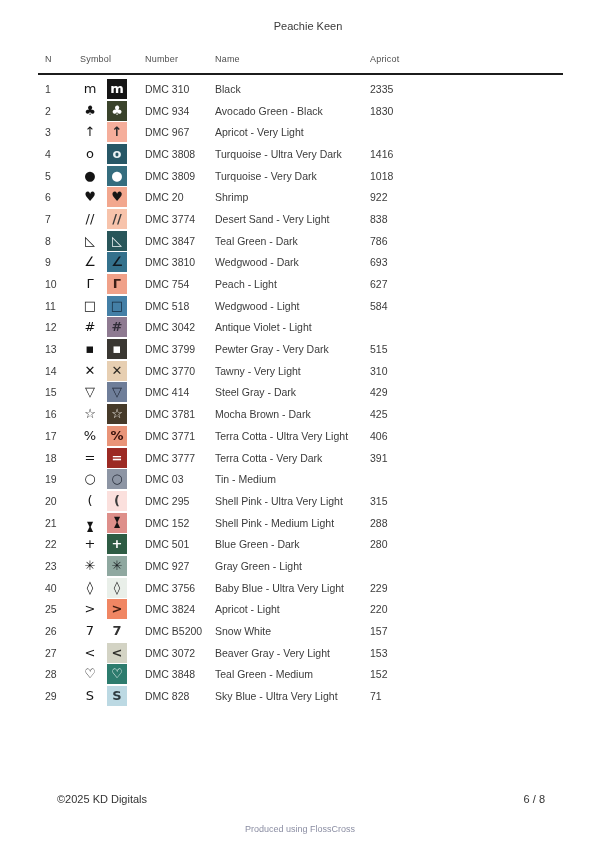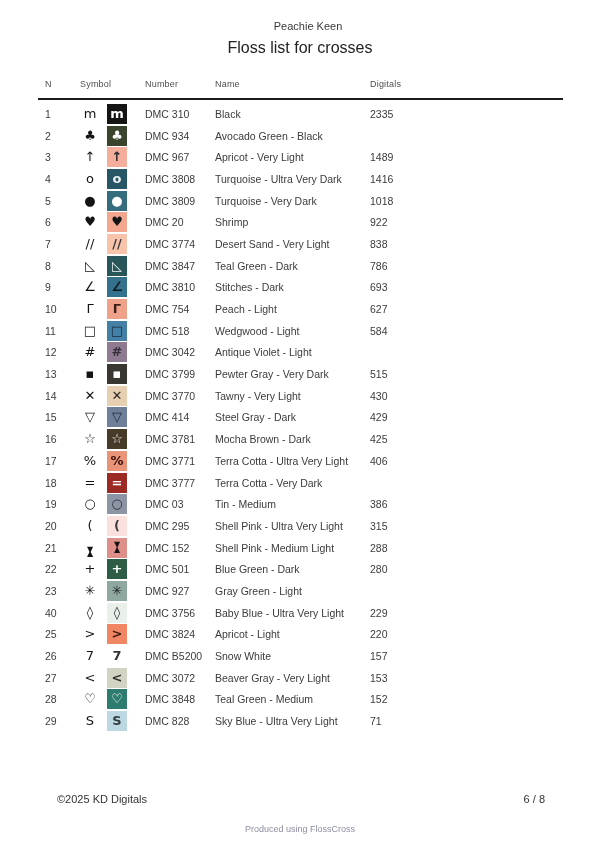--- a/index.html
+++ b/index.html
@@ -45,29 +45,28 @@
     position:absolute;left:0;right:0;top:824px;
     text-align:center;font-size:9px;
   }
 </style>
 </head>
 <body>
 
 <div class="page">
 
   <div class="brand">Peachie Keen</div>
-  <div class="title">Floss list for crosses</div>
 
   <div class="table">
     <div class="thead">
       <div>N</div>
       <div>Symbol</div>
       <div>Number</div>
       <div>Name</div>
-      <div>Digitals</div>
+      <div>Apricot</div>
     </div>
     <div class="tbody">
         <div class="trow">
           <div class="cell-n">1</div>
           <div class="bw sym"><span style="color: rgb(20, 20, 20);">m</span></div>
           <div class="sq-wrap">
             <div class="sq sym" style="background: rgb(21, 21, 21);">
               <span style="color: rgb(255, 255, 255);">m</span>
             </div>
           </div>
@@ -78,32 +77,32 @@
         <div class="trow">
           <div class="cell-n">2</div>
           <div class="bw sym"><span style="color: rgb(20, 20, 20);">♣</span></div>
           <div class="sq-wrap">
             <div class="sq sym" style="background: rgb(58, 67, 43);">
               <span style="color: rgb(255, 255, 255);">♣</span>
             </div>
           </div>
           <div>DMC 934</div>
           <div>Avocado Green - Black</div>
+          <div>1830</div>
         </div>
         <div class="trow">
           <div class="cell-n">3</div>
           <div class="bw sym"><span style="color: rgb(20, 20, 20);">↑</span></div>
           <div class="sq-wrap">
             <div class="sq sym" style="background: rgb(245, 174, 155);">
               <span style="color: rgb(43, 43, 43);">↑</span>
             </div>
           </div>
           <div>DMC 967</div>
           <div>Apricot - Very Light</div>
-          <div>1489</div>
         </div>
         <div class="trow">
           <div class="cell-n">4</div>
           <div class="bw sym"><span style="color: rgb(20, 20, 20);">o</span></div>
           <div class="sq-wrap">
             <div class="sq sym" style="background: rgb(39, 87, 102);">
               <span style="color: rgb(233, 241, 243);">o</span>
             </div>
           </div>
           <div>DMC 3808</div>
@@ -160,21 +159,21 @@
         </div>
         <div class="trow">
           <div class="cell-n">9</div>
           <div class="bw sym"><span style="color: rgb(20, 20, 20);">∠</span></div>
           <div class="sq-wrap">
             <div class="sq sym" style="background: rgb(52, 113, 140);">
               <span style="color: rgb(16, 24, 31);">∠</span>
             </div>
           </div>
           <div>DMC 3810</div>
-          <div>Stitches - Dark</div>
+          <div>Wedgwood - Dark</div>
           <div>693</div>
         </div>
         <div class="trow">
           <div class="cell-n">10</div>
           <div class="bw sym"><span style="color: rgb(20, 20, 20);">Γ</span></div>
           <div class="sq-wrap">
             <div class="sq sym" style="background: rgb(240, 161, 137);">
               <span style="color: rgb(61, 31, 23);">Γ</span>
             </div>
           </div>
@@ -220,21 +219,21 @@
         <div class="trow">
           <div class="cell-n">14</div>
           <div class="bw sym"><span style="color: rgb(20, 20, 20);">✕</span></div>
           <div class="sq-wrap">
             <div class="sq sym" style="background: rgb(231, 207, 178);">
               <span style="color: rgb(46, 42, 36);">✕</span>
             </div>
           </div>
           <div>DMC 3770</div>
           <div>Tawny - Very Light</div>
-          <div>430</div>
+          <div>310</div>
         </div>
         <div class="trow">
           <div class="cell-n">15</div>
           <div class="bw sym"><span style="color: rgb(20, 20, 20);">▽</span></div>
           <div class="sq-wrap">
             <div class="sq sym" style="background: rgb(111, 126, 153);">
               <span style="color: rgb(29, 36, 51);">▽</span>
             </div>
           </div>
           <div>DMC 414</div>
@@ -268,32 +267,32 @@
         <div class="trow">
           <div class="cell-n">18</div>
           <div class="bw sym"><span style="color: rgb(20, 20, 20);">=</span></div>
           <div class="sq-wrap">
             <div class="sq sym" style="background: rgb(156, 42, 36);">
               <span style="color: rgb(255, 255, 255);">=</span>
             </div>
           </div>
           <div>DMC 3777</div>
           <div>Terra Cotta - Very Dark</div>
+          <div>391</div>
         </div>
         <div class="trow">
           <div class="cell-n">19</div>
           <div class="bw sym"><span style="color: rgb(20, 20, 20);">○</span></div>
           <div class="sq-wrap">
             <div class="sq sym" style="background: rgb(141, 149, 164);">
               <span style="color: rgb(39, 45, 58);">○</span>
             </div>
           </div>
           <div>DMC 03</div>
           <div>Tin - Medium</div>
-          <div>386</div>
         </div>
         <div class="trow">
           <div class="cell-n">20</div>
           <div class="bw sym"><span style="color: rgb(20, 20, 20);">(</span></div>
           <div class="sq-wrap">
             <div class="sq sym" style="background: rgb(251, 224, 221);">
               <span style="color: rgb(60, 60, 60);">(</span>
             </div>
           </div>
           <div>DMC 295</div>

